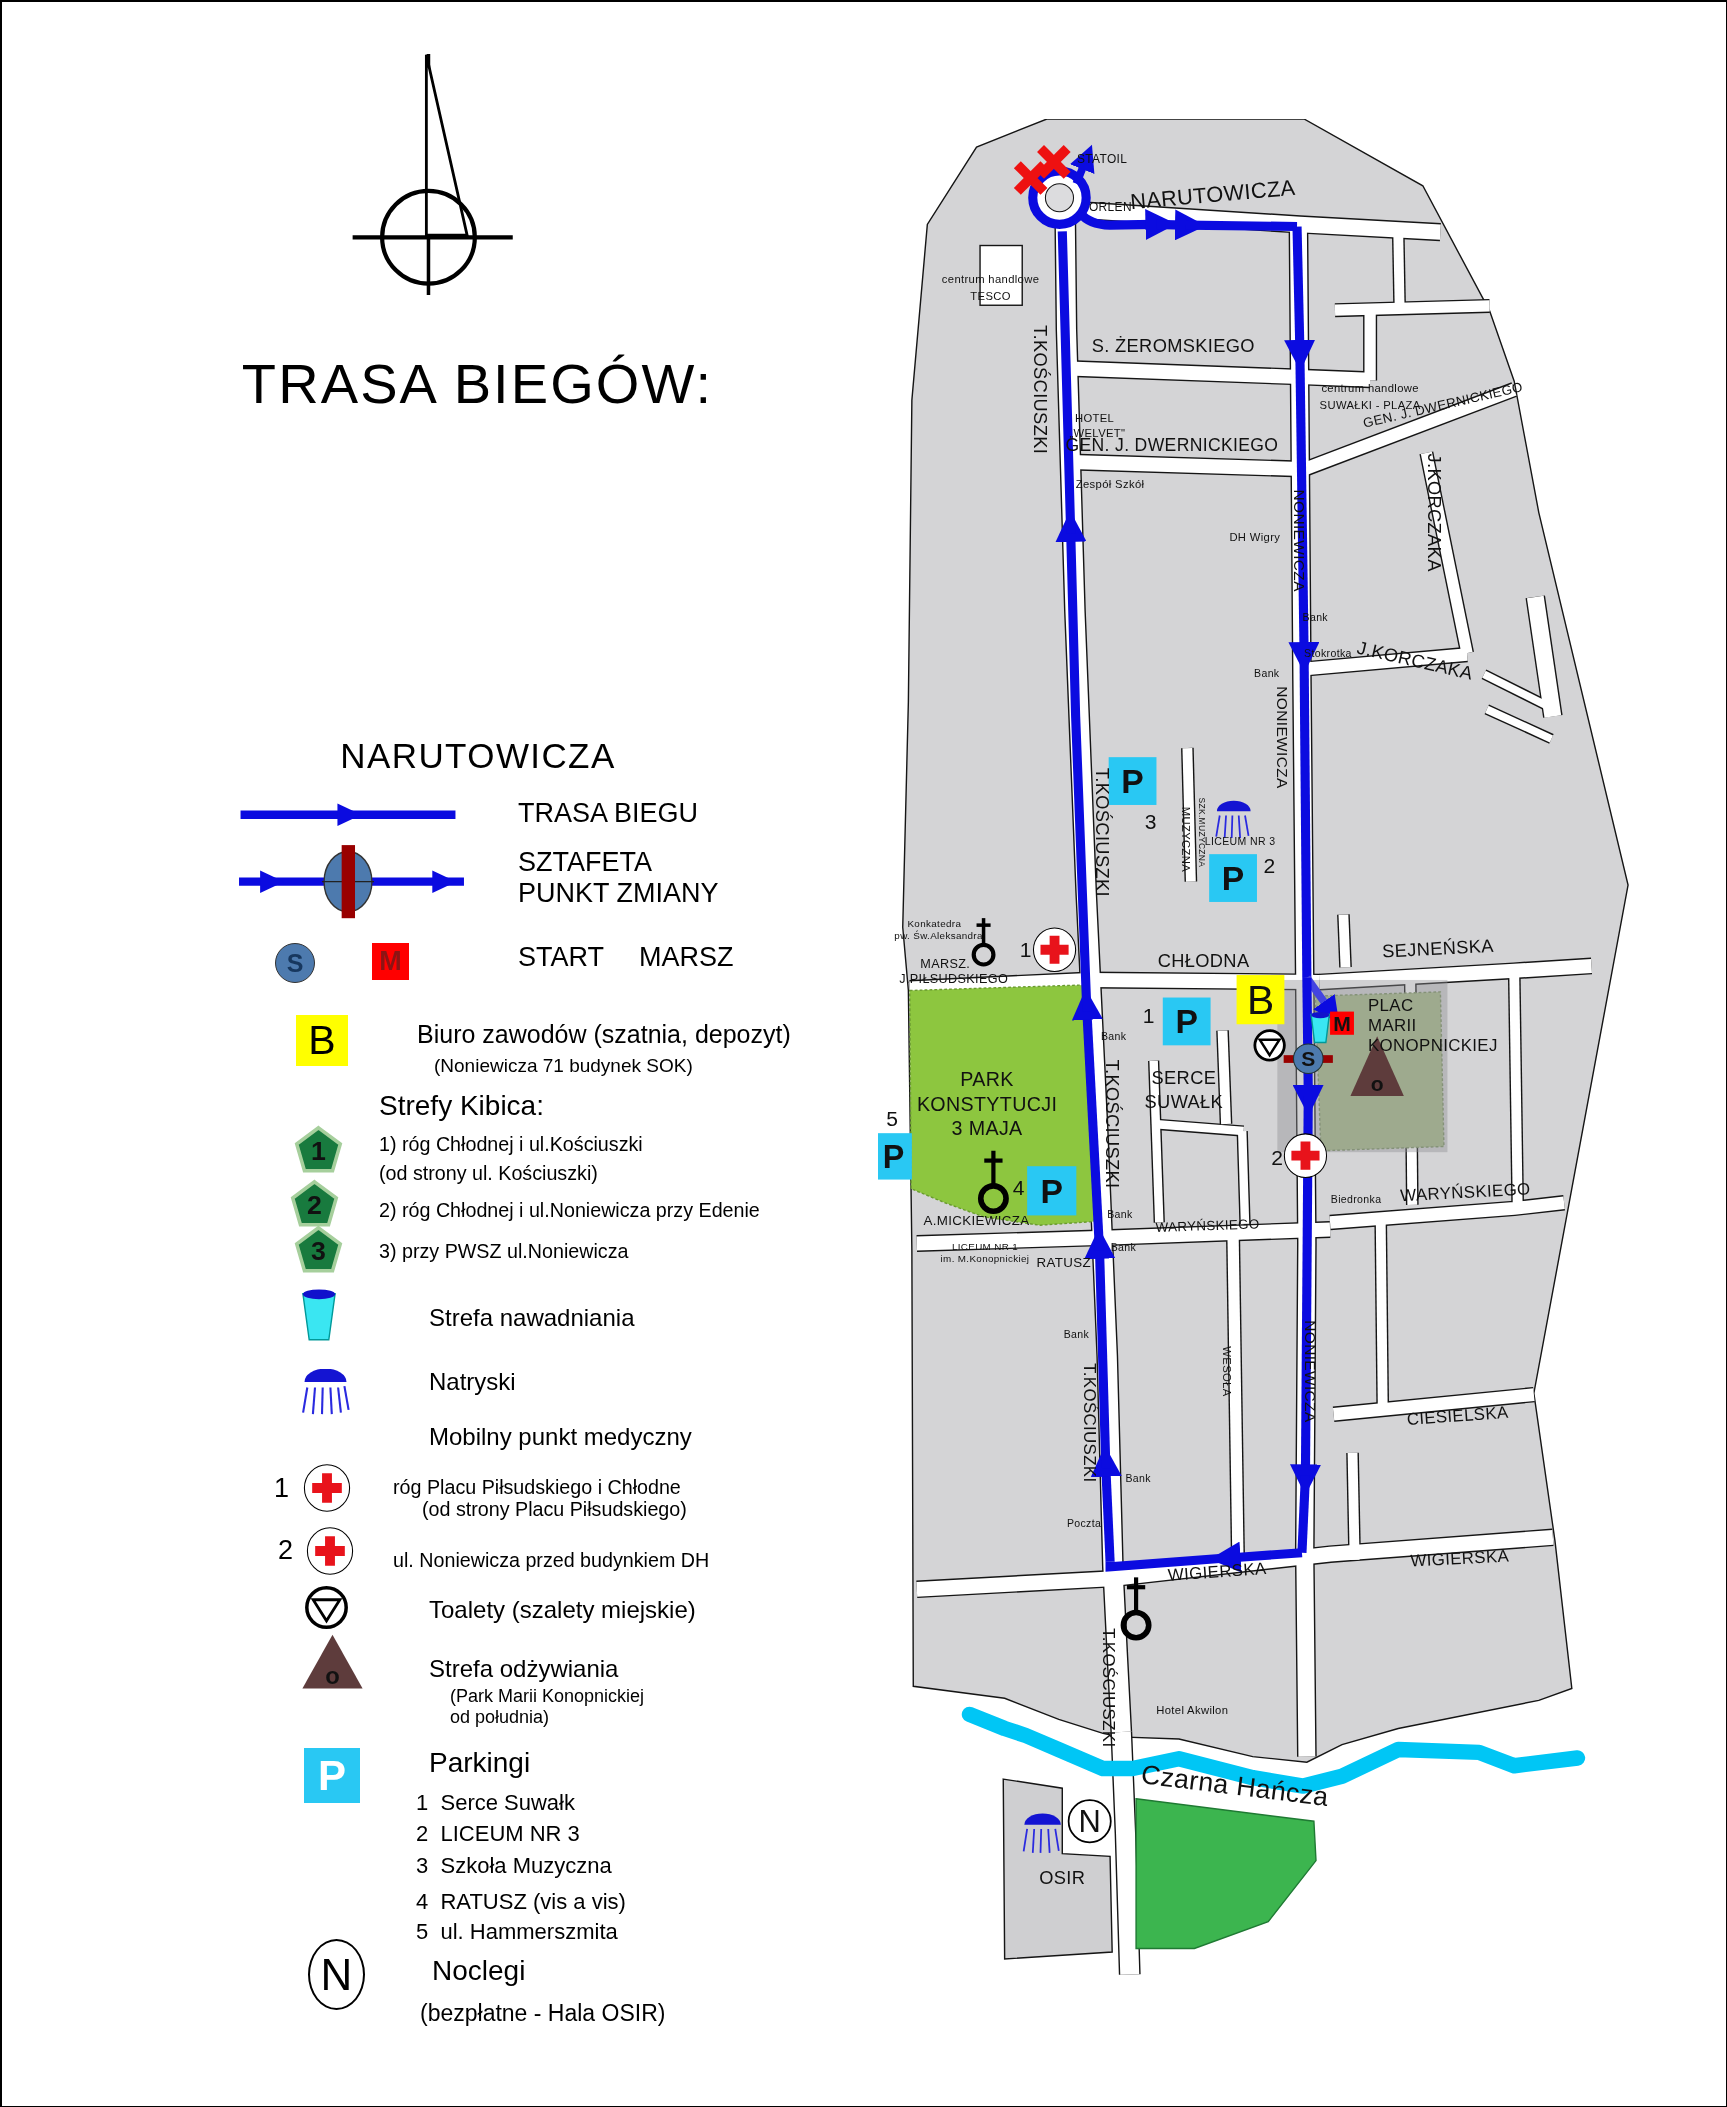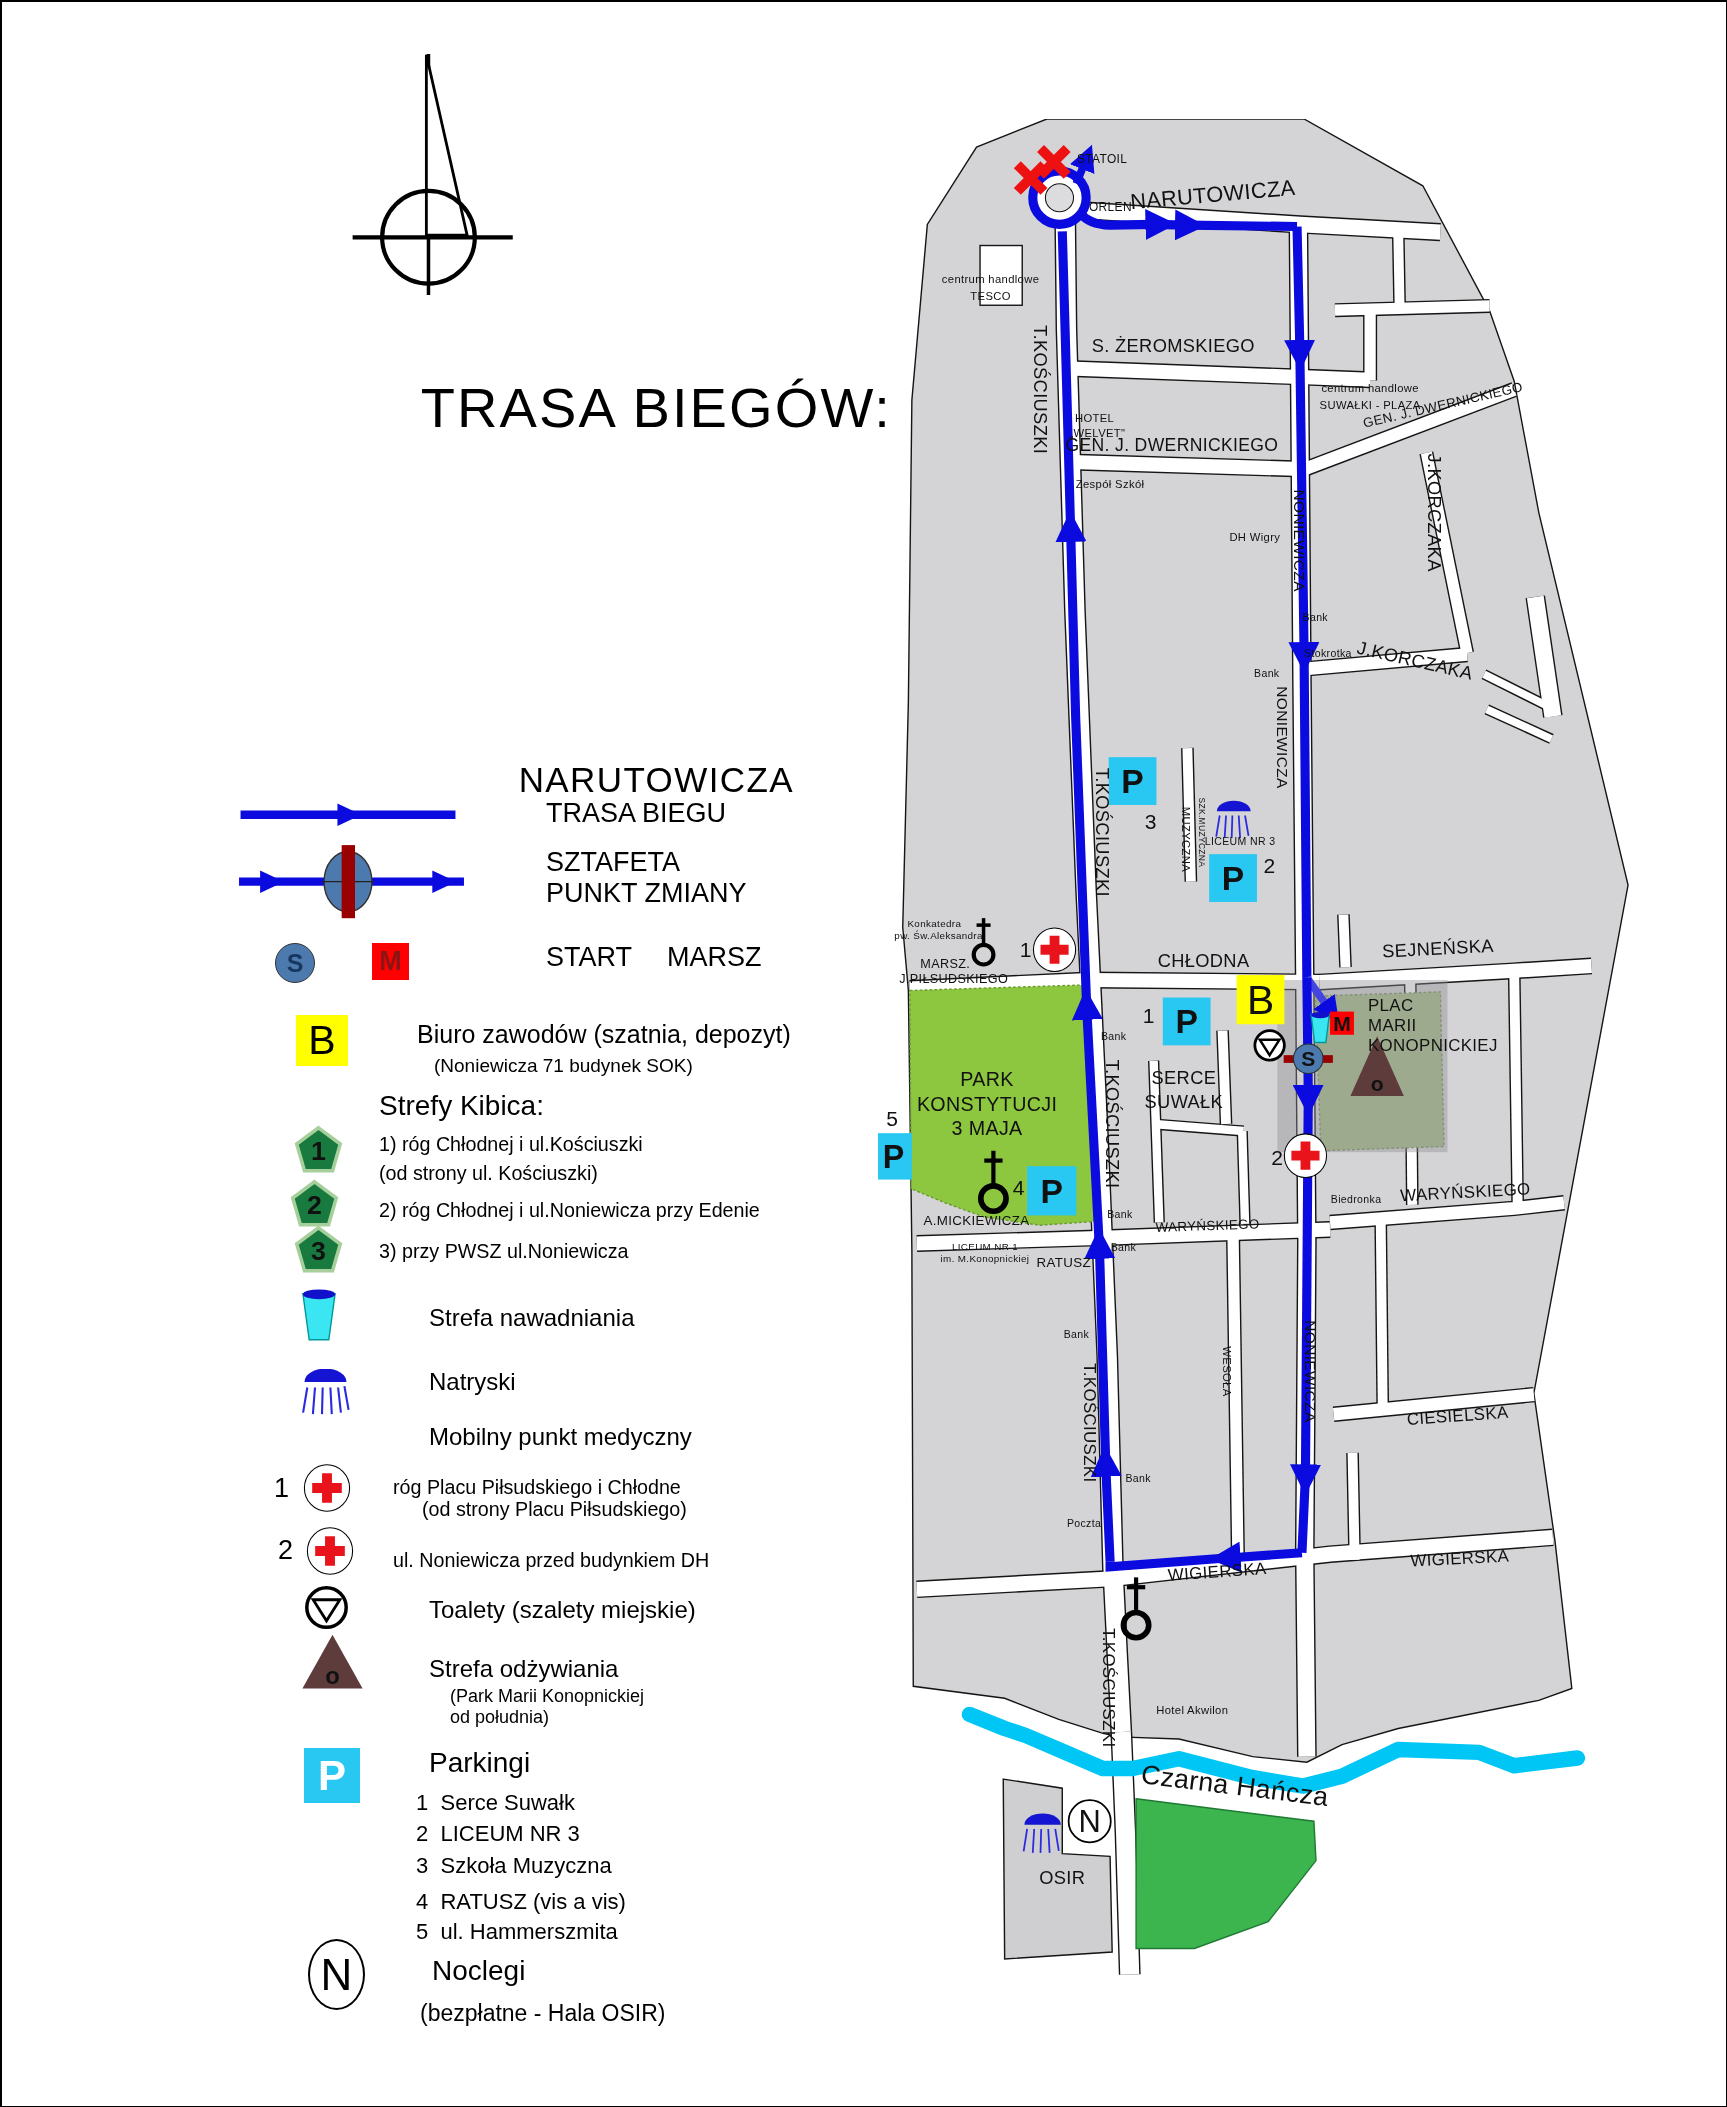--- a/index.html
+++ b/index.html
@@ -1,23 +1,23 @@
 <!DOCTYPE html>
 <html style="font-size:11.2px"><head>
 <meta charset="utf-8">
 <style>
   html,body{margin:0;padding:0;background:#fff;}
   #page{position:relative;width:1728px;height:2108px;background:#fff;outline:2.1px solid #000;outline-offset:-2.8px;overflow:hidden;
         font-family:"Liberation Sans","DejaVu Sans",sans-serif;color:#000;}
   .abs{position:absolute;}
-  .ctr{text-align:right;margin-top:24px;}
+  .ctr{text-align:center;}
   #main-title{left:63px;top:351px;width:829px;font-size:56px;letter-spacing:2.1px;white-space:nowrap;}
   #subtitle{left:63px;top:451px;width:850px;font-size:46px;line-height:59px;}
   #legend-heading{left:162px;top:736px;width:632px;font-size:35px;letter-spacing:1.4px;}
-  .lg-label{font-size:27px;white-space:nowrap;margin-left:28px;}
+  .lg-label{font-size:27px;white-space:nowrap;}
   .lg-small{font-size:19.7px;white-space:nowrap;}
   .lg-sub{font-size:19px;white-space:nowrap;text-align:right;}
   .badge{display:flex;align-items:center;justify-content:center;font-weight:bold;}
   #lg-b-badge{left:296px;top:1015px;width:52px;height:51px;background:var(--yellow);font-size:41px;font-weight:400;}
   #lg-m-badge{left:372px;top:943px;width:37px;height:37px;background:var(--red);color:#8c1414;font-size:27px;}
   #lg-s-badge{left:275px;top:943px;width:38px;height:38px;background:var(--steel);border-radius:50%;color:#17375e;font-size:25px;border:0.7px solid #333;}
   #lg-p-badge{left:304px;top:1748px;width:56px;height:55px;background:var(--cyan);color:#fff;font-size:42px;}
   #lg-n-badge{left:308px;top:1939px;width:53px;height:67px;background:#fff;border:2.1px solid #000;border-radius:50%;font-size:44px;font-weight:400;}
   .num{font-size:27px;}
   svg text{font-family:"Liberation Sans","DejaVu Sans",sans-serif;fill:#111;}

